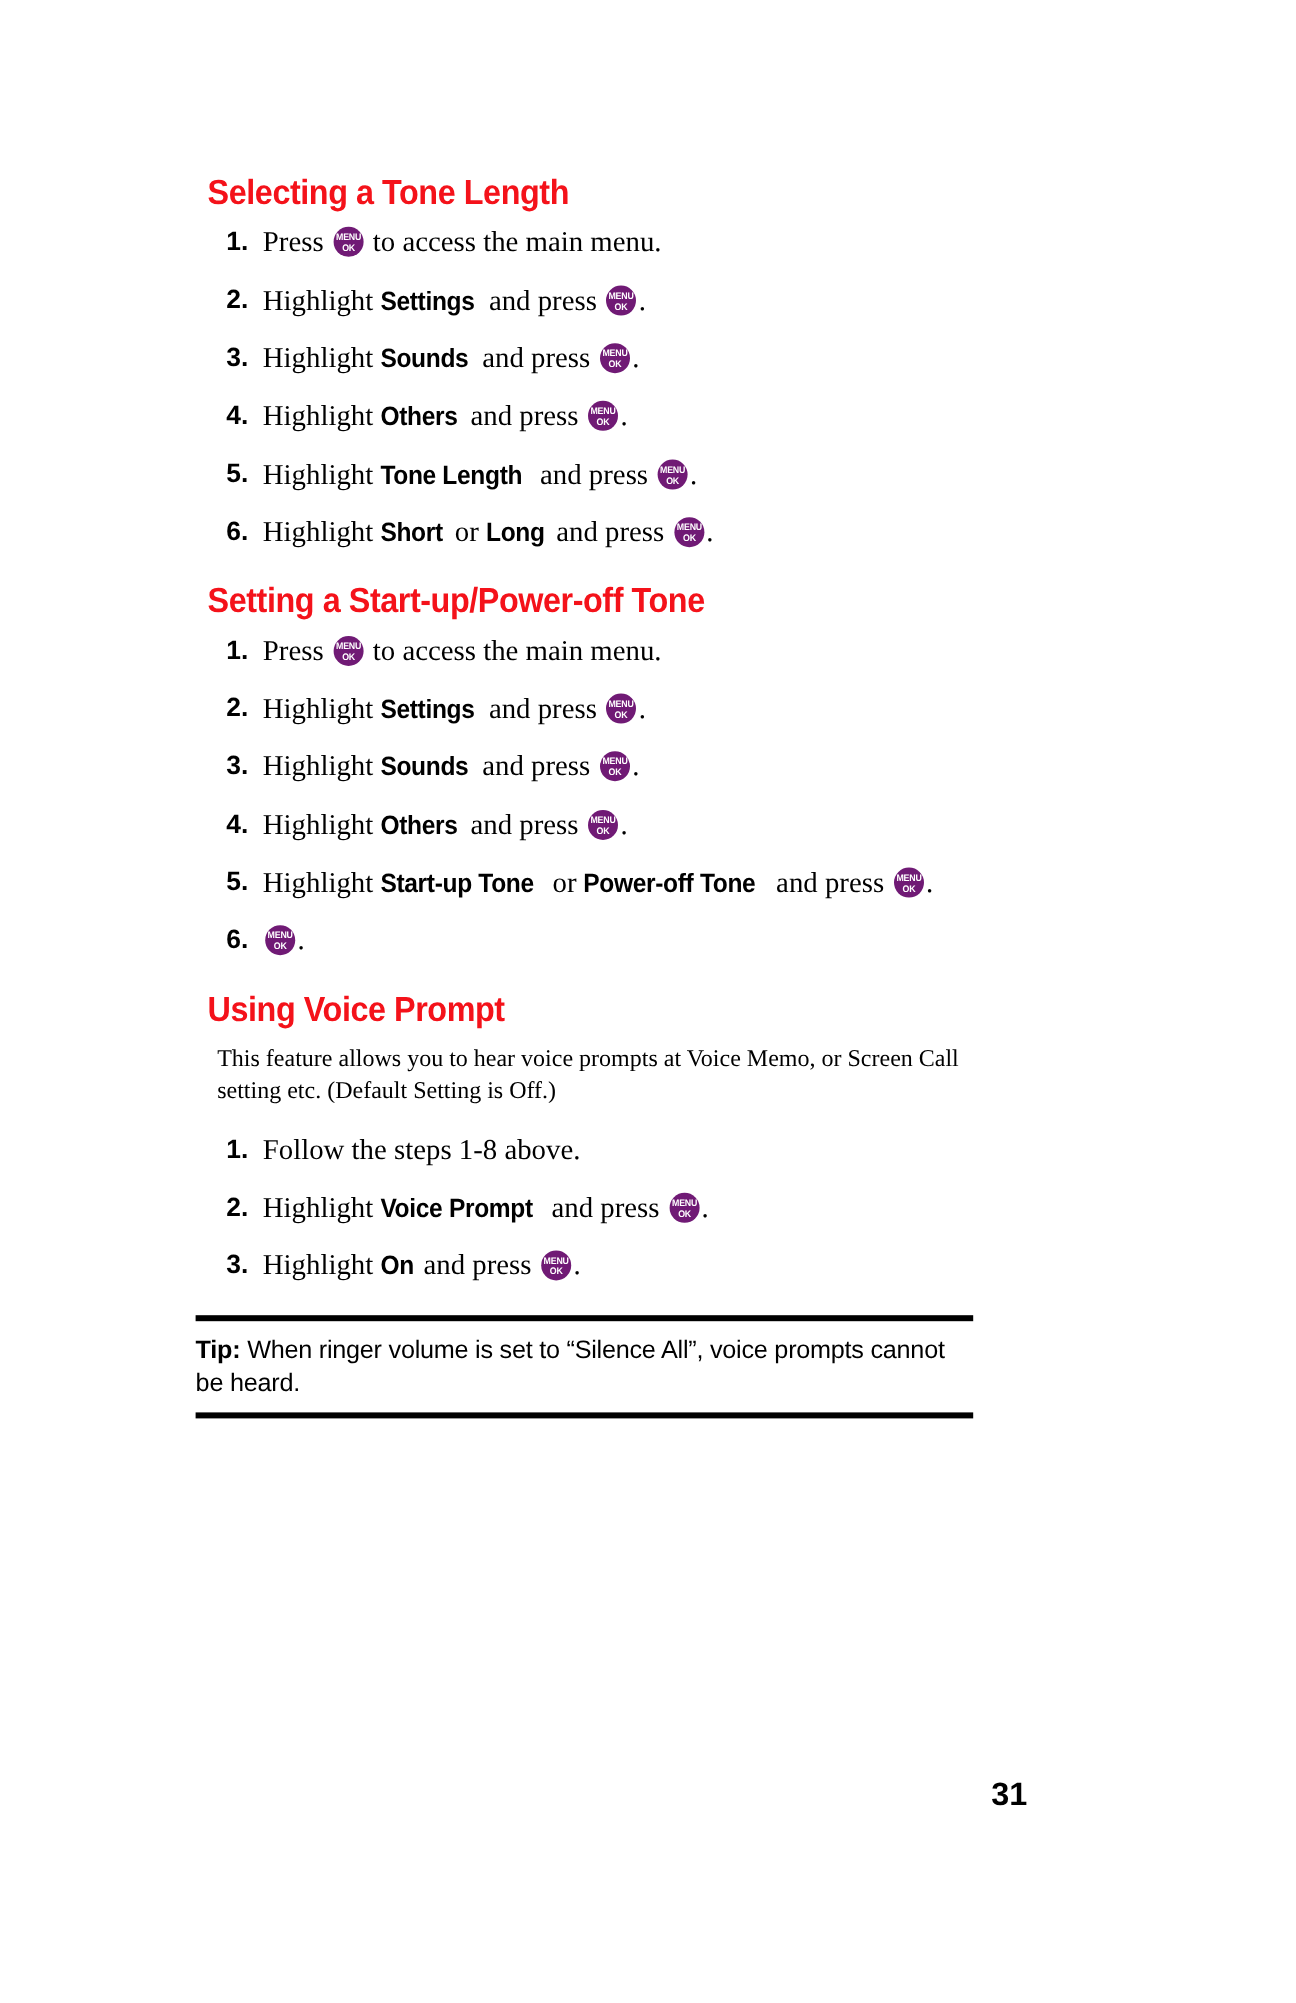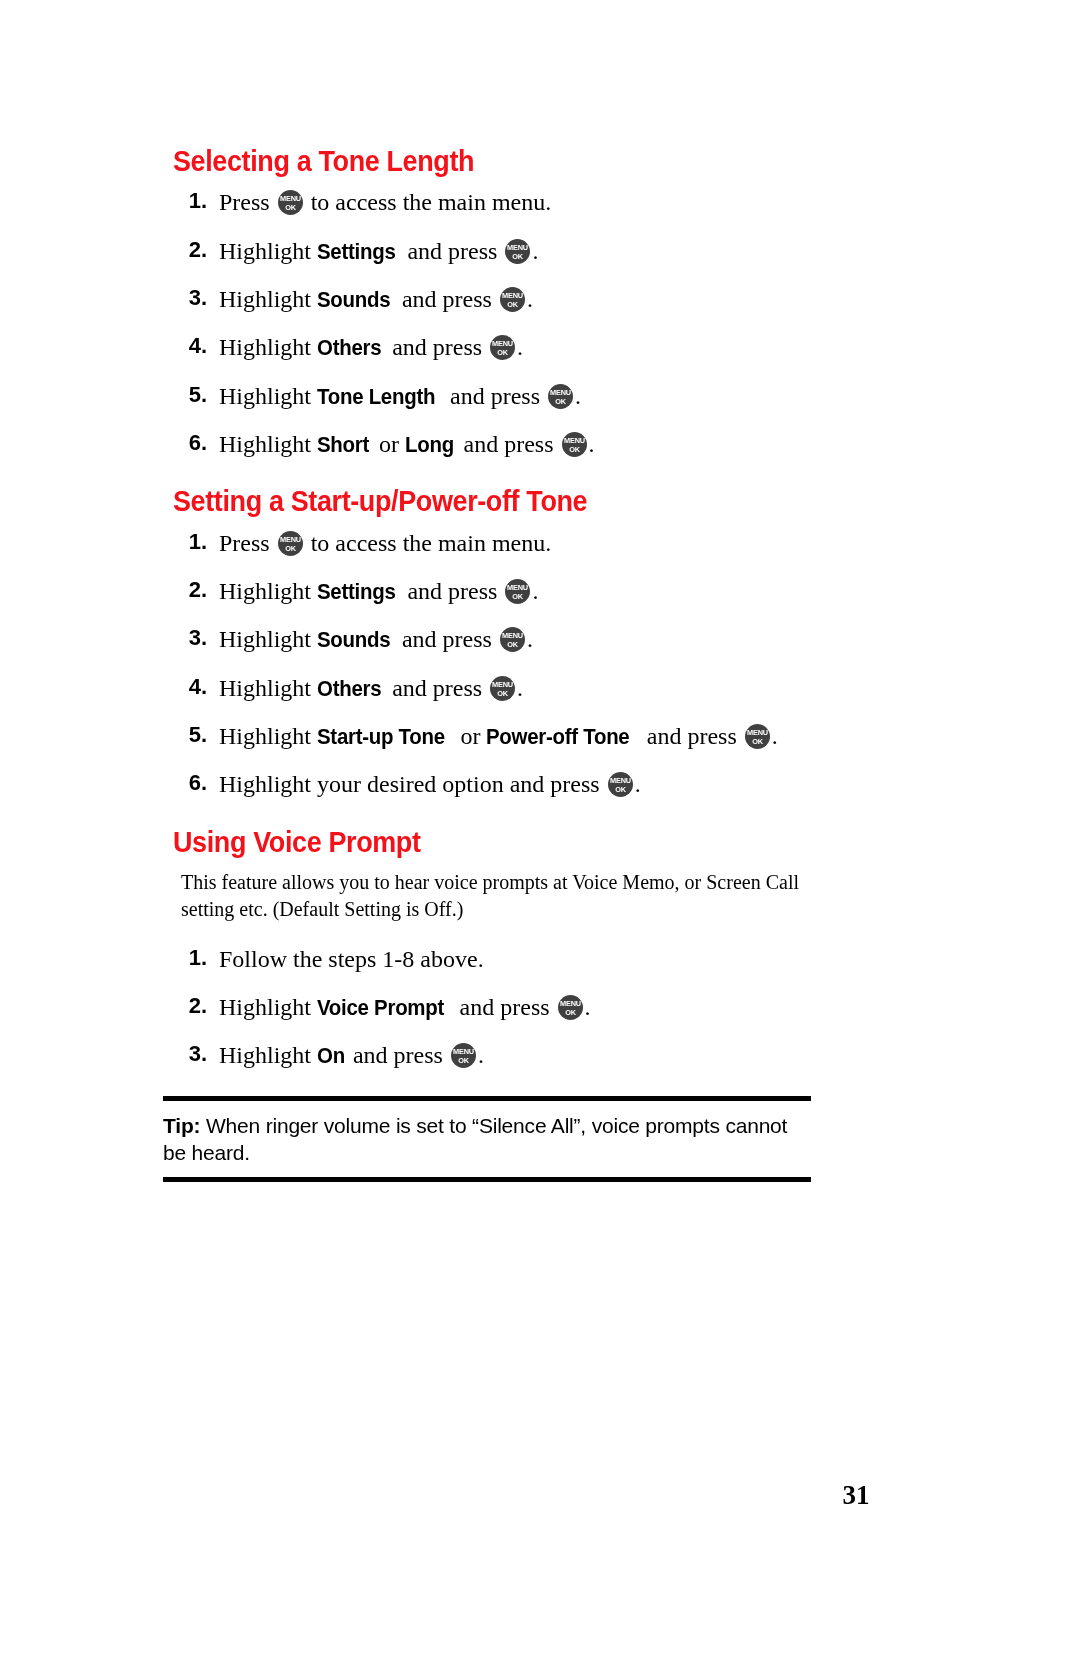--- a/index.html
+++ b/index.html
@@ -86,21 +86,21 @@
     display: inline-block;
     transform-origin: left center;
   }
 
   
   .menu-key {
     display: inline-block;
     width: 25px;
     height: 25px;
     border-radius: 50%;
-    background: #404040;
+    background: #701a75;
     color: #ffffff;
     vertical-align: -5px;
     position: relative;
     margin: 0 2px;
     overflow: hidden;
   }
   .menu-key .mk-top,
   .menu-key .mk-bot {
     position: absolute;
     left: 0;
@@ -144,22 +144,22 @@
     letter-spacing: -0.2px;
   }
   .tip-word {
     font-weight: bold;
   }
   .folio {
     position: absolute;
     left: 826px;
     top: 1480px;
     width: 60px;
-    text-align: center;
-    font-family: Liberation Serif, serif;
+    text-align: left;
+    font-family: Liberation Sans, sans-serif;
     font-weight: bold;
     font-size: 27px;
     color: #000000;
   }
 </style>
 </head>
 <body>
 
 <div class="page">
   <div class="content">
@@ -199,21 +199,21 @@
       <li class="step">
         <span class="step-num">3.</span><span>Highlight </span><span class="ui-label">Sounds</span><span> and press </span><span class="menu-key"><span class="mk-top">MENU</span><span class="mk-bot">OK</span></span><span>.</span>
       </li>
       <li class="step">
         <span class="step-num">4.</span><span>Highlight </span><span class="ui-label">Others</span><span> and press </span><span class="menu-key"><span class="mk-top">MENU</span><span class="mk-bot">OK</span></span><span>.</span>
       </li>
       <li class="step">
         <span class="step-num">5.</span><span>Highlight </span><span class="ui-label">Start-up Tone</span><span> or </span><span class="ui-label">Power-off Tone</span><span> and press </span><span class="menu-key"><span class="mk-top">MENU</span><span class="mk-bot">OK</span></span><span>.</span>
       </li>
       <li class="step">
-        <span class="step-num">6.</span><span>Highlight your desired option and press </span><span class="menu-key"><span class="mk-top">MENU</span><span class="mk-bot">OK</span></span><span>.</span>
+        <span class="step-num">6.</span><span class="menu-key"><span class="mk-top">MENU</span><span class="mk-bot">OK</span></span><span>.</span>
       </li>
     </ol>
 
     <h2 class="section-heading h-voice" style="color: rgb(244, 18, 26);">Using Voice Prompt</h2>
 
     <p class="intro">This feature allows you to hear voice prompts at Voice Memo, or Screen Call setting etc. (Default Setting is Off.)</p>
 
     <ol class="steps">
       <li class="step">
         <span class="step-num">1.</span><span>Follow the steps 1-8 above.</span>

